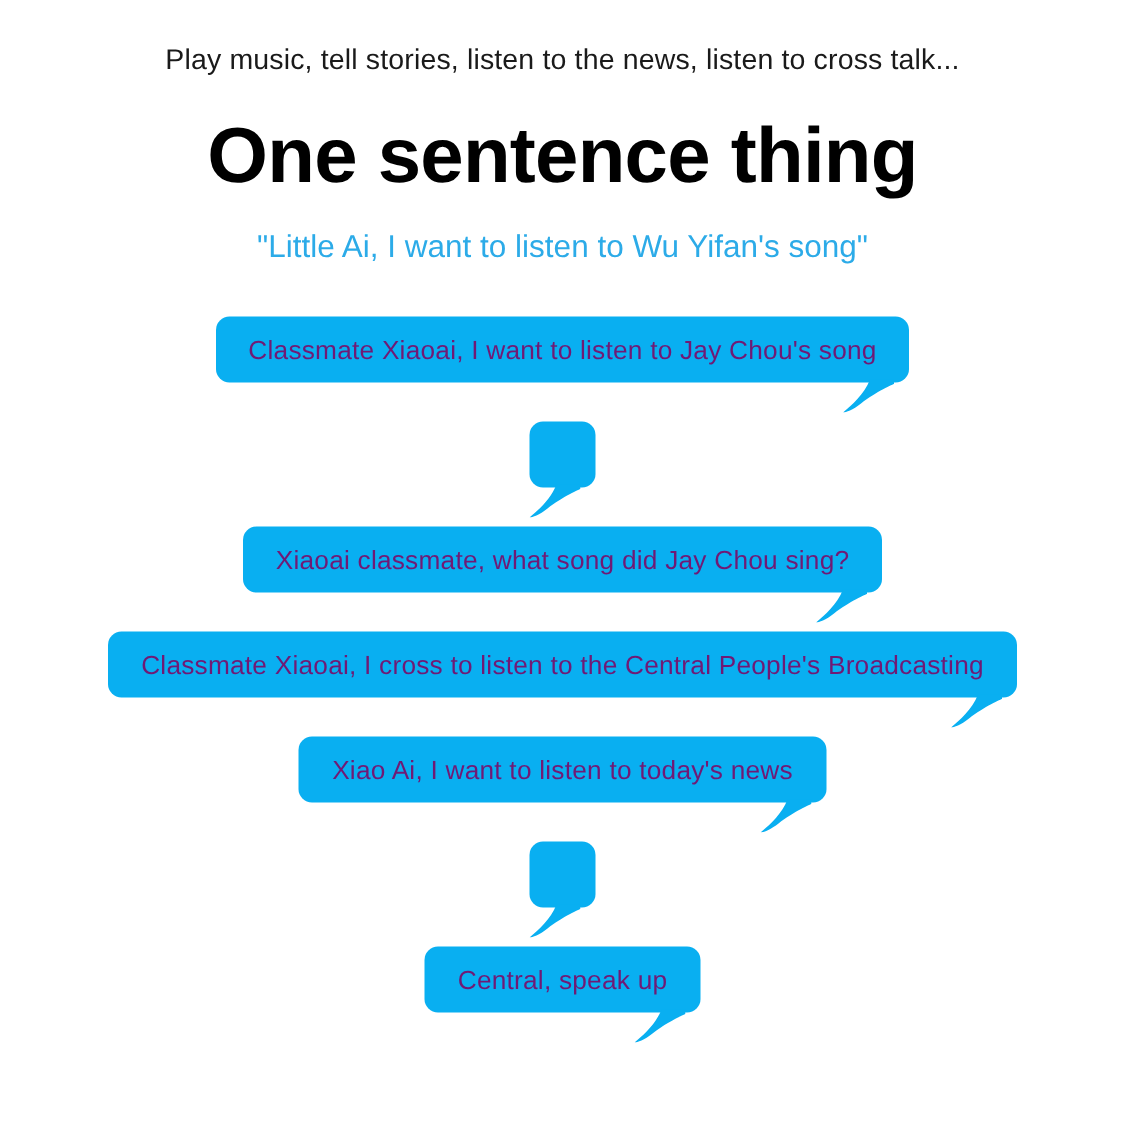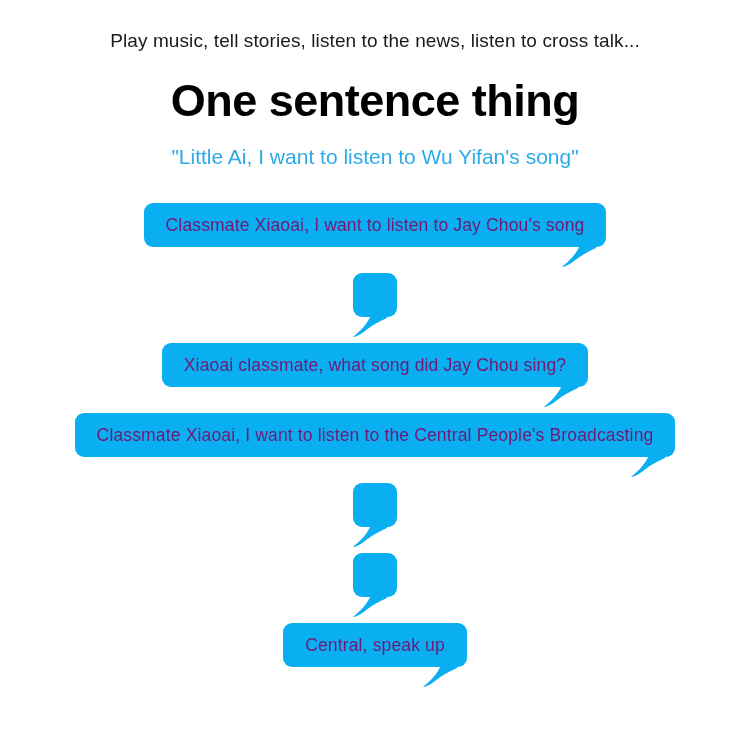--- a/index.html
+++ b/index.html
@@ -30,21 +30,21 @@
     padding-top: 30px;
     font-size: 19px;
     font-weight: 400;
     color: #1a1a1a;
     letter-spacing: 0.1px;
     line-height: 1.2;
   }
   .main-title {
     margin: 0;
     padding-top: 22px;
-    font-size: 45px;
+    font-size: 52px;
     font-weight: 700;
     color: #000000;
     letter-spacing: -0.5px;
     line-height: 1.15;
   }
   .subtitle {
     margin: 0;
     padding-top: 17px;
     font-size: 21px;
     font-weight: 400;
@@ -139,31 +139,32 @@
         <span class="tail">
           <svg viewBox="0 0 34 22" xmlns="http://www.w3.org/2000/svg" aria-hidden="true">
             <path d="M34 0 L34 3 C34 3 22 8 12 16 C6.5 20.3 2 22 0 22 C6 17 14 10 18 0 Z" fill="#09AFF1"></path>
           </svg>
         </span>
       </div>
     </li>
 
     <li class="bubble-row">
       <div class="bubble">
-        <span>Classmate Xiaoai, I want to listen to the Central People's Broadcasting</span>
+        <span>Classmate Xiaoai, I cross to listen to the Central People's Broadcasting</span>
         <span class="tail">
           <svg viewBox="0 0 34 22" xmlns="http://www.w3.org/2000/svg" aria-hidden="true">
             <path d="M34 0 L34 3 C34 3 22 8 12 16 C6.5 20.3 2 22 0 22 C6 17 14 10 18 0 Z" fill="#09AFF1"></path>
           </svg>
         </span>
       </div>
     </li>
 
     <li class="bubble-row">
       <div class="bubble">
+        <span>Xiao Ai, I want to listen to today's news</span>
         <span class="tail">
           <svg viewBox="0 0 34 22" xmlns="http://www.w3.org/2000/svg" aria-hidden="true">
             <path d="M34 0 L34 3 C34 3 22 8 12 16 C6.5 20.3 2 22 0 22 C6 17 14 10 18 0 Z" fill="#09AFF1"></path>
           </svg>
         </span>
       </div>
     </li>
 
     <li class="bubble-row">
       <div class="bubble">

